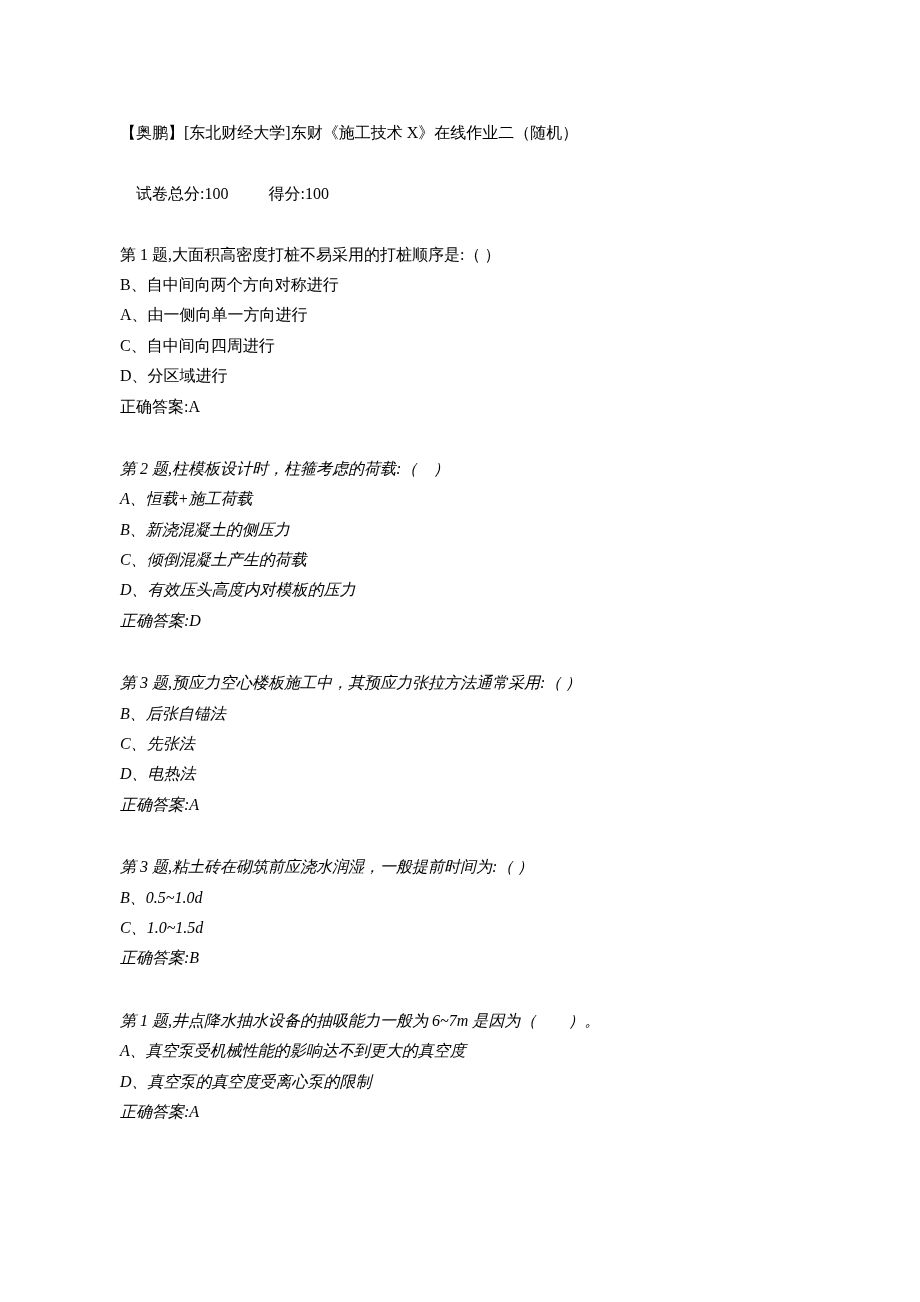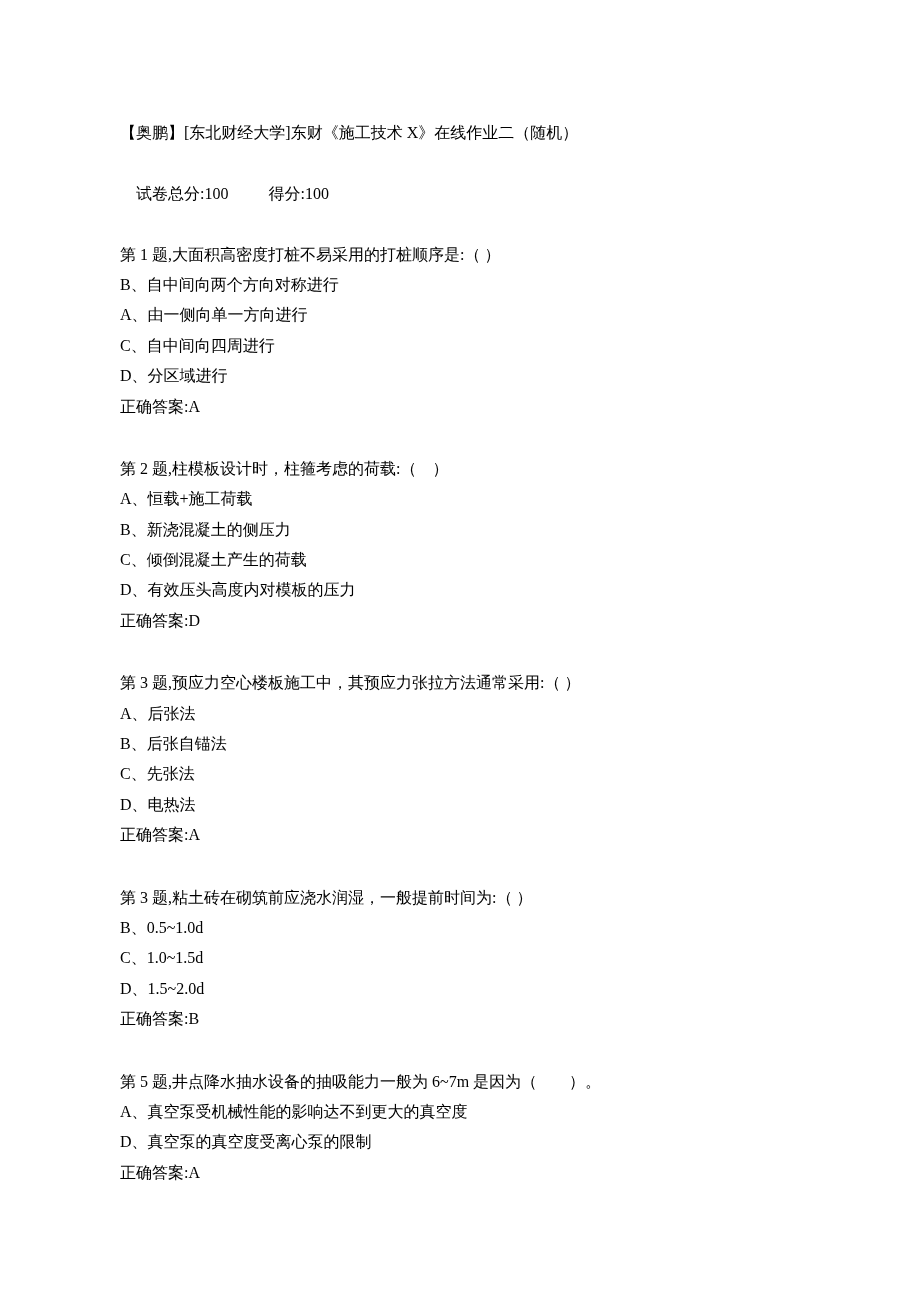--- a/index.html
+++ b/index.html
@@ -19,20 +19,21 @@
   }
   .line {
     white-space: pre-wrap;
   }
   .score-line .gap {
     display: inline-block;
     width: 2.5em;
   }
   .question-block {
     margin-top: 2em;
+    font-style: italic;
   }
 </style>
 </head>
 <body>
 
 <div class="page">
 
   <div class="line">【奥鹏】[东北财经大学]东财《施工技术 X》在线作业二（随机）</div>
 
   <div class="line score-line">
@@ -52,35 +53,33 @@
     <div class="line">第 2 题,柱模板设计时，柱箍考虑的荷载:（　）</div>
     <div class="line">A、恒载+施工荷载</div>
     <div class="line">B、新浇混凝土的侧压力</div>
     <div class="line">C、倾倒混凝土产生的荷载</div>
     <div class="line">D、有效压头高度内对模板的压力</div>
     <div class="line"><span>正确答案:</span><span>D</span></div>
   </div>
 
   <div class="question-block">
     <div class="line">第 3 题,预应力空心楼板施工中，其预应力张拉方法通常采用:（ ）</div>
-    <div class="line">A、后张法</div>
     <div class="line">B、后张自锚法</div>
     <div class="line">C、先张法</div>
     <div class="line">D、电热法</div>
     <div class="line"><span>正确答案:</span><span>A</span></div>
   </div>
 
   <div class="question-block">
     <div class="line">第 3 题,粘土砖在砌筑前应浇水润湿，一般提前时间为:（ ）</div>
     <div class="line">B、0.5~1.0d</div>
     <div class="line">C、1.0~1.5d</div>
-    <div class="line">D、1.5~2.0d</div>
     <div class="line"><span>正确答案:</span><span>B</span></div>
   </div>
 
   <div class="question-block">
-    <div class="line">第 5 题,井点降水抽水设备的抽吸能力一般为 6~7m 是因为（　　）。</div>
+    <div class="line">第 1 题,井点降水抽水设备的抽吸能力一般为 6~7m 是因为（　　）。</div>
     <div class="line">A、真空泵受机械性能的影响达不到更大的真空度</div>
     <div class="line">D、真空泵的真空度受离心泵的限制</div>
     <div class="line"><span>正确答案:</span><span>A</span></div>
   </div>
 
 </div>
 
 </body></html>

